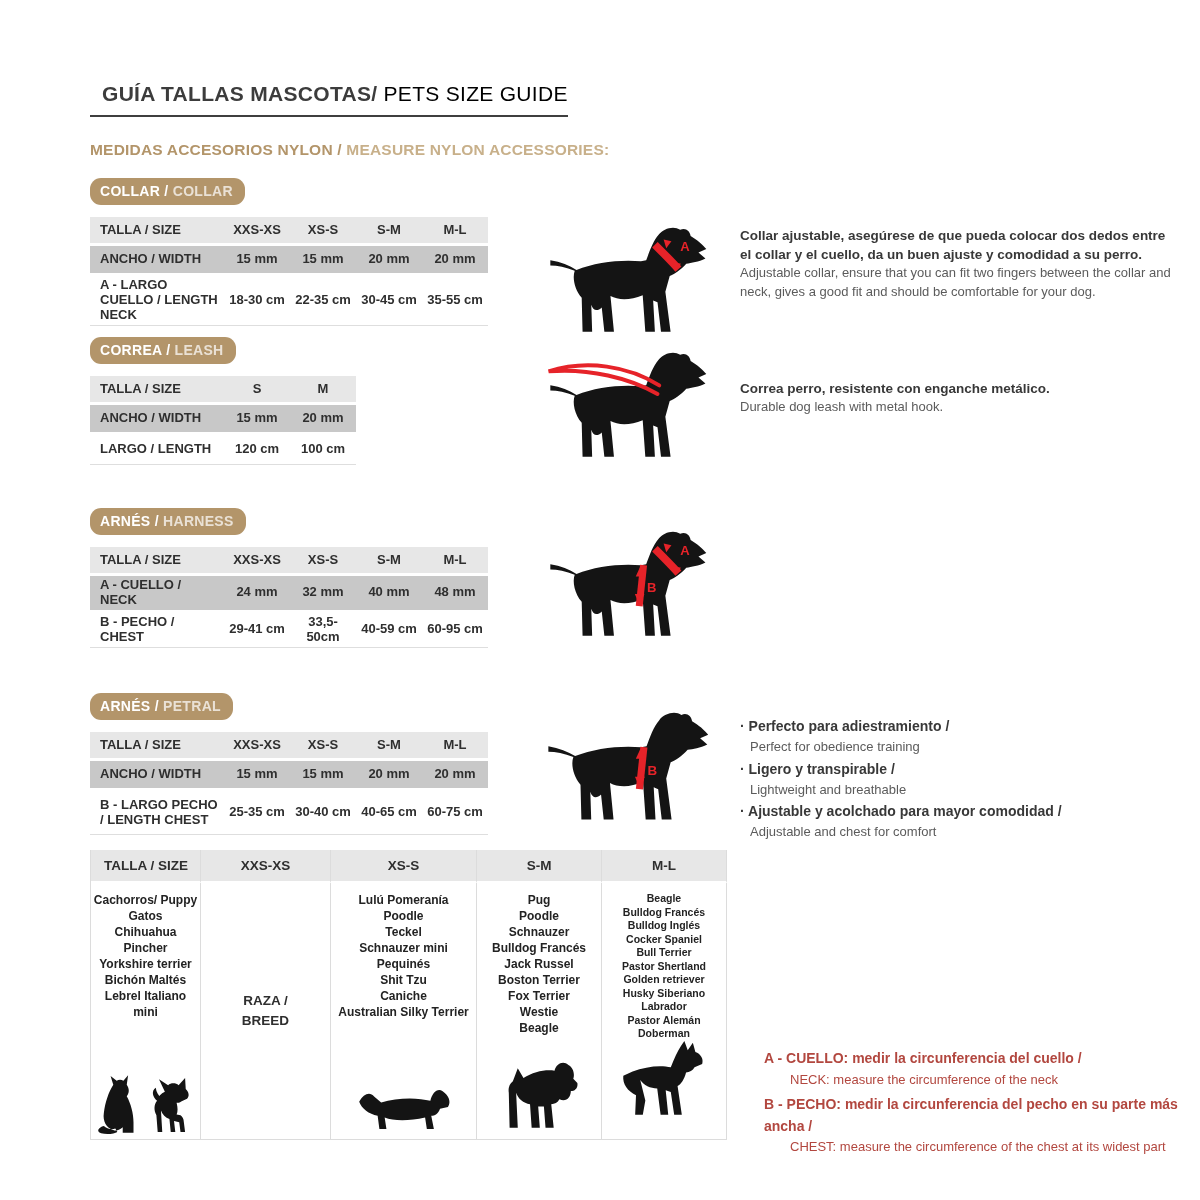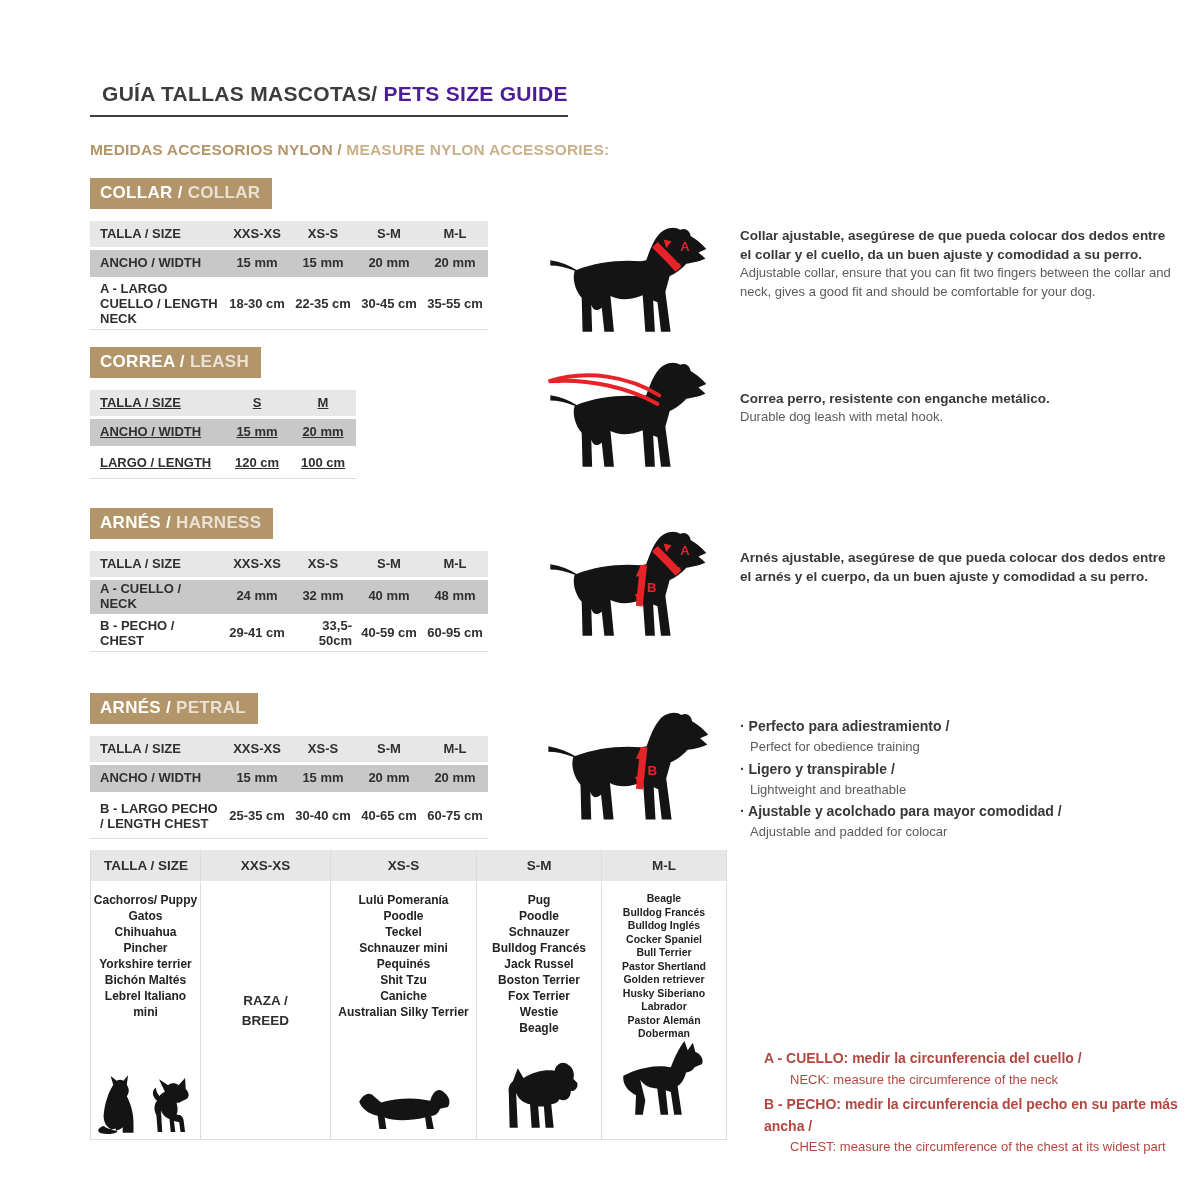--- a/index.html
+++ b/index.html
@@ -4,39 +4,39 @@
 <style>
   * { margin:0; padding:0; box-sizing:border-box; }
   html,body { background:#ffffff; }
   body { font-family:"Liberation Sans", sans-serif; color:#2f2f2f; }
   .page { position:relative; width:1200px; height:1200px; background:#fff; overflow:hidden; }
 
   
   .title-wrap { position:absolute; left:90px; top:82px; }
   .title { display:inline-block; font-size:21px; letter-spacing:.3px; padding-bottom:9px; border-bottom:2px solid #3f3f3f; }
   .title .es { font-weight:bold; color:#3c3c3c;margin-left:12px; }
-  .title .en { font-weight:bold; color:#4c1d95; }
+  .title .en { font-weight:normal; color:#000000; }
   .subtitle { position:absolute; left:90px; top:141px; font-size:15.5px; letter-spacing:.2px; }
   .subtitle .es { font-weight:bold; color:#b3956a; }
   .subtitle .en { font-weight:bold; color:#c8b08a; }
 
   
-  .badge { display:inline-block; background:#b3956a; padding:5px 12px 6px 10px; font-size:17px; letter-spacing:.3px; }
+  .badge { display:inline-block; background:#b3956a; padding:5px 12px 6px 10px; font-size:14px; letter-spacing:.3px;border-radius:11px; }
   .badge .es { font-weight:bold; color:#ffffff; }
   .badge .en { font-weight:bold; color:rgba(255,255,255,.72); }
 
   
   .sizes-table { display:grid; row-gap:3px; font-size:13px; font-weight:bold; color:#2f2f2f; margin-top:12px; }
   .t4 { grid-template-columns:134px repeat(4,66px); }
   .t2 { grid-template-columns:134px repeat(2,66px); }
   .trow { display:contents; }
   .cell { display:flex; align-items:center; justify-content:center; text-align:center; min-height:26px; padding:2px 4px; line-height:1.15; }
   .row-head > .cell { background:#e7e7e7; }
   .row-mid  > .cell { background:#c8c8c8; min-height:27px; }
-  .row-last > .cell { background:#ffffff; border-bottom:1px solid #dedede; min-height:30px;text-align:right; }
+  .row-last > .cell { background:#ffffff; border-bottom:1px solid #dedede; min-height:30px; }
   .trow > .cell:first-child { justify-content:flex-start; text-align:left; padding-left:10px; }
   .tall-last .row-last > .cell { min-height:44px; }
 
   
   .section { position:absolute; left:90px; width:1080px; }
   .sec-dog { position:absolute; left:448px; width:185px; }
   .sec-desc { position:absolute; left:650px; width:438px; font-size:13.5px; line-height:1.42; }
   .sec-desc .es { font-weight:bold; color:#383838; }
   .sec-desc .en { font-weight:normal; color:#5b5b5b; font-size:13px; }
   .bullets .b-es { font-weight:bold; color:#383838; font-size:14px; line-height:1.6; }
@@ -108,21 +108,21 @@
         <polygon class="red" points="148,46 158,48 151,56"></polygon>
         <text class="marker-text" x="157" y="33">A</text>
       </svg>
     </div>
     <div class="sec-desc" style="top:48px;">
       <div class="es">Collar ajustable, asegúrese de que pueda colocar dos dedos entre el collar y el cuello, da un buen ajuste y comodidad a su perro.</div>
       <div class="en">Adjustable collar, ensure that you can fit two fingers between the collar and neck, gives a good fit and should be comfortable for your dog.</div>
     </div>
   </div>
 
-  <div class="section" style="top:347px;text-decoration:underline;">
+  <div class="section" style="top:337px;">
     <div class="badge">
       <span class="es">CORREA /</span> <span class="en">LEASH</span>
     </div>
     <div class="sizes-table t2">
       <div class="trow row-head"><div class="cell">TALLA / SIZE</div><div class="cell">S</div><div class="cell">M</div></div>
       <div class="trow row-mid"><div class="cell">ANCHO / WIDTH</div><div class="cell">15 mm</div><div class="cell">20 mm</div></div>
       <div class="trow row-last"><div class="cell">LARGO / LENGTH</div><div class="cell">120 cm</div><div class="cell">100 cm</div></div>
     </div>
     <div class="sec-dog" style="top:10px;">
       <svg width="185" height="122" viewBox="0 0 200 140">
@@ -152,21 +152,20 @@
         <path class="red-stroke" d="M115,45 L110,92" stroke-width="8"></path>
         <polygon class="red" points="138,20 147,22 141,30"></polygon>
         <polygon class="red" points="148,46 158,48 151,56"></polygon>
         <polygon class="red" points="106,58 117,58 111,47"></polygon>
         <polygon class="red" points="105,78 116,78 110,90"></polygon>
         <text class="marker-text" x="157" y="33">A</text>
         <text class="marker-text" x="119" y="76">B</text>
       </svg>
     </div>
     <div class="sec-desc" style="top:40px;">
-      <div class="es">Arnés ajustable, asegúrese de que pueda colocar dos dedos entre el arnés y el cuerpo, da un buen ajuste y comodidad a su perro.</div>
     </div>
   </div>
 
   <div class="section" style="top:673px;margin-top:20px;">
     <div class="badge">
       <span class="es">ARNÉS /</span> <span class="en">PETRAL</span>
     </div>
     <div class="sizes-table t4 tall-last">
       <div class="trow row-head"><div class="cell">TALLA / SIZE</div><div class="cell">XXS-XS</div><div class="cell">XS-S</div><div class="cell">S-M</div><div class="cell">M-L</div></div>
       <div class="trow row-mid"><div class="cell">ANCHO / WIDTH</div><div class="cell">15 mm</div><div class="cell">15 mm</div><div class="cell">20 mm</div><div class="cell">20 mm</div></div>
@@ -180,21 +179,21 @@
         <polygon class="red" points="105,78 116,78 110,90"></polygon>
         <text class="marker-text" x="119" y="76">B</text>
       </svg>
     </div>
     <div class="sec-desc bullets" style="top:22px;">
       <div class="b-es">· Perfecto para adiestramiento /</div>
       <div class="b-en">Perfect for obedience training</div>
       <div class="b-es">· Ligero y transpirable /</div>
       <div class="b-en">Lightweight and breathable</div>
       <div class="b-es">· Ajustable y acolchado para mayor comodidad /</div>
-      <div class="b-en">Adjustable and padded for colocar</div>
+      <div class="b-en">Adjustable and chest for comfort</div>
     </div>
   </div>
 
   <div class="breed-table">
     <div class="trow bt-header"><div class="bh">TALLA /  SIZE</div><div class="bh">XXS-XS</div><div class="bh">XS-S</div><div class="bh">S-M</div><div class="bh">M-L</div></div>
 
     <div class="breed-cell">
       <div class="breed-list">
           <div class="breed-line">Cachorros/ Puppy</div>
           <div class="breed-line">Gatos</div>

